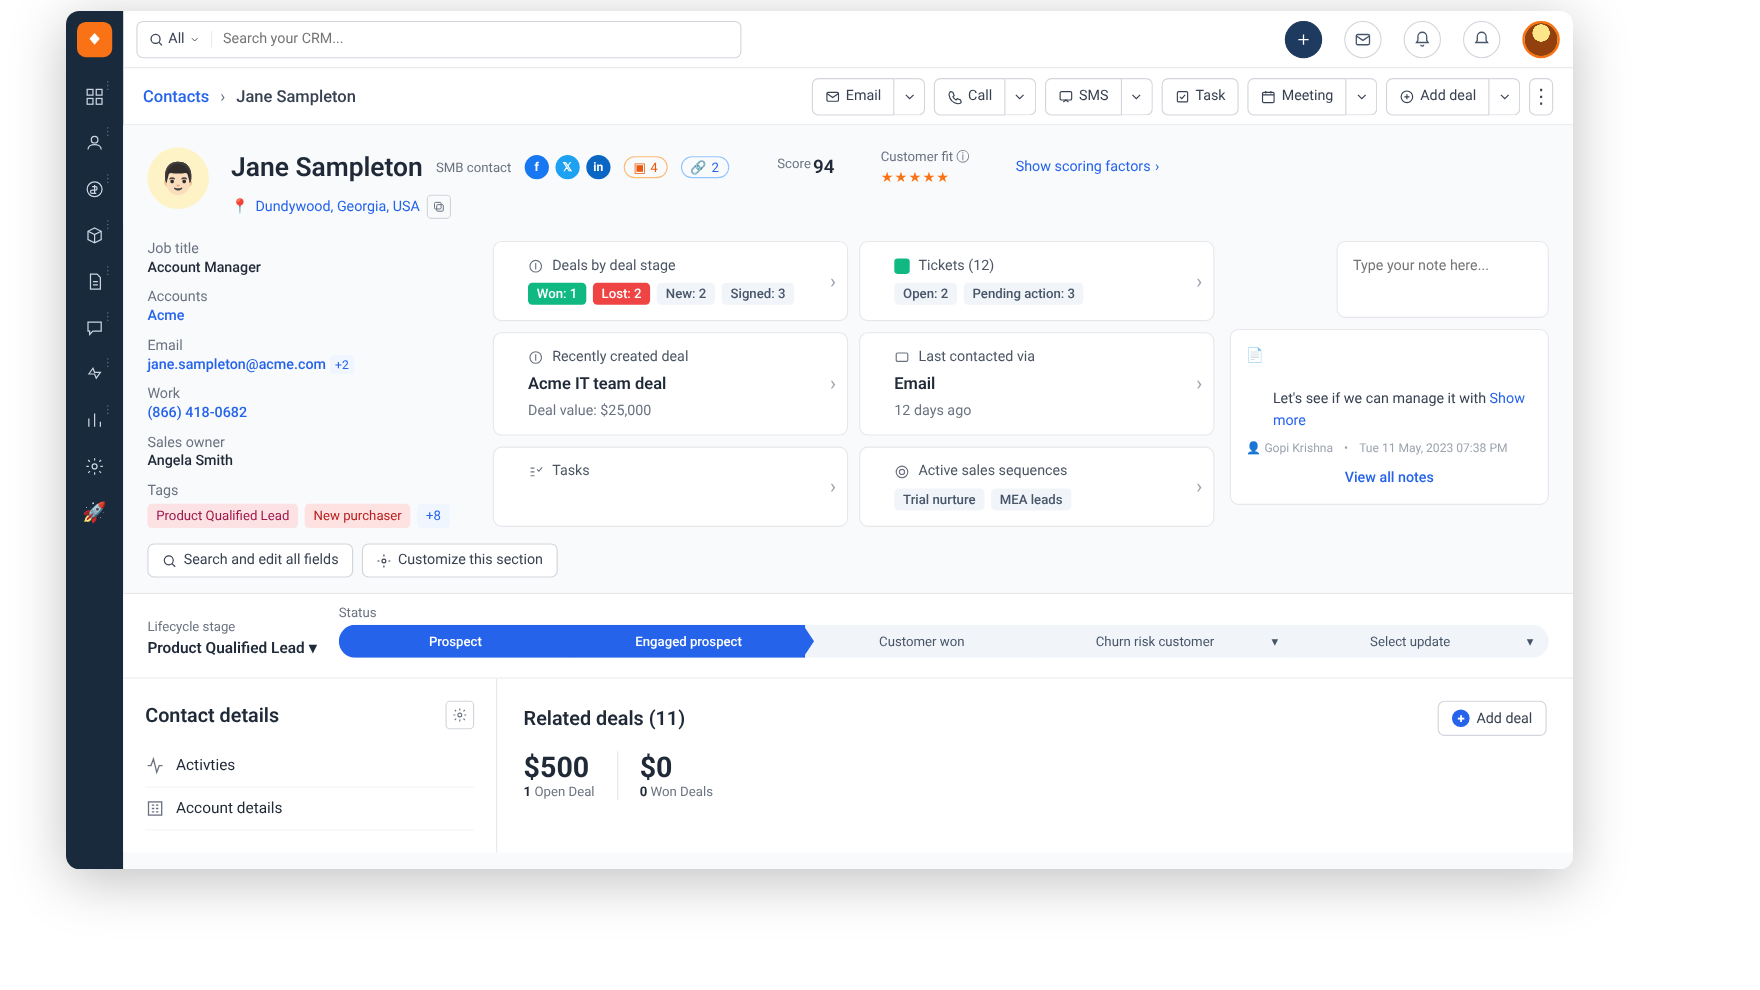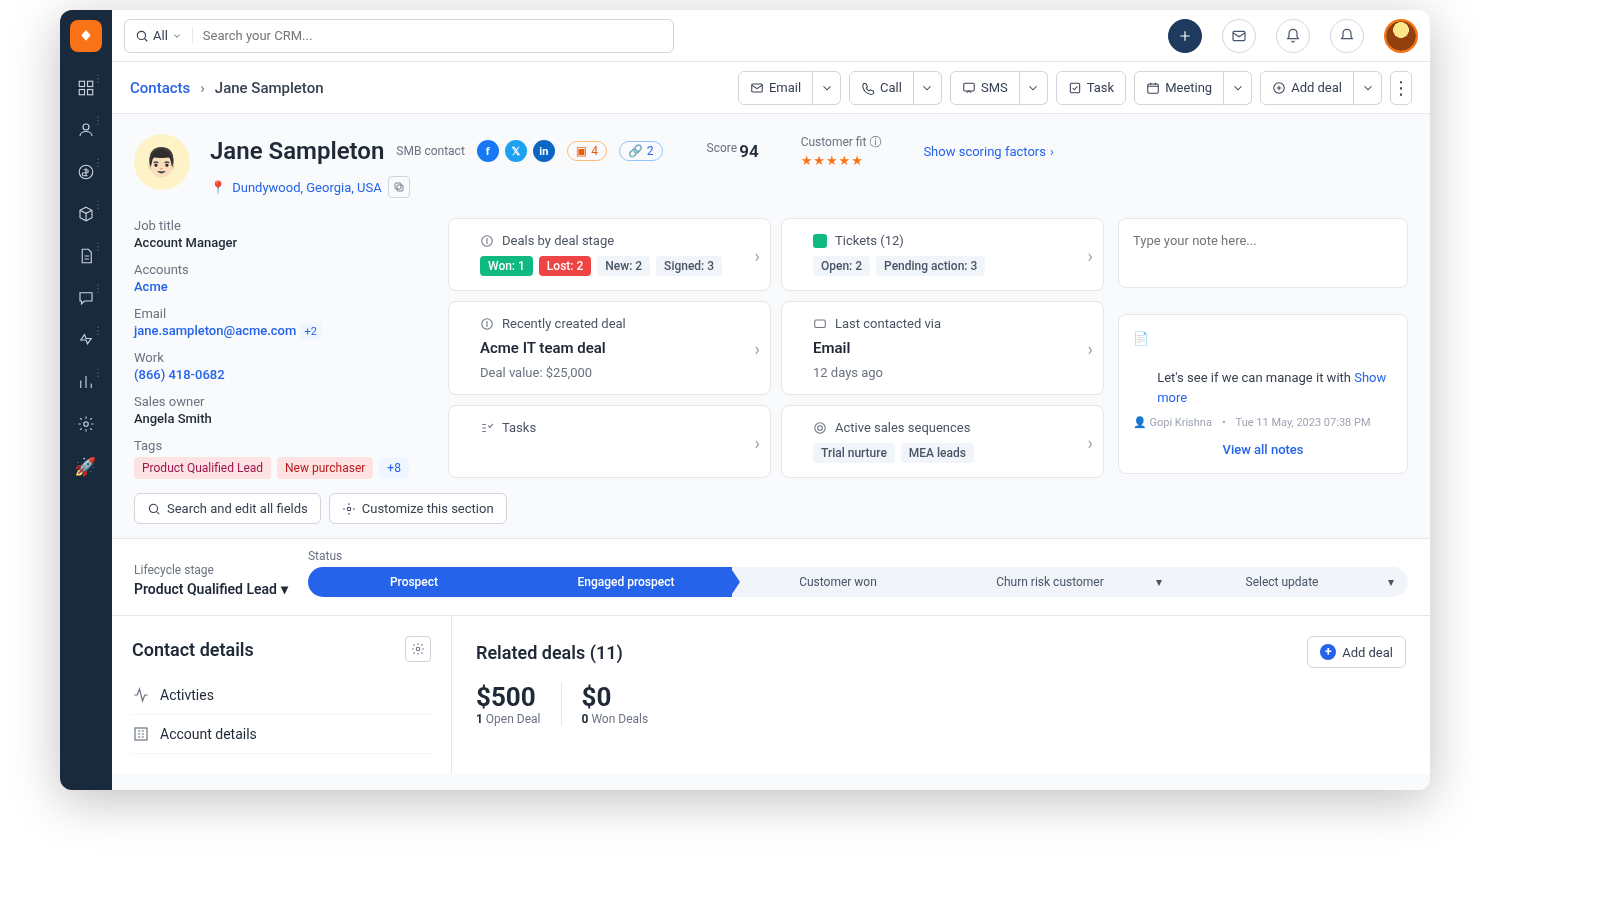--- a/index.html
+++ b/index.html
@@ -82,21 +82,21 @@
 .card-head svg { width: 14px; height: 14px; stroke: #6b7280; fill: none; stroke-width: 1.8; }
 .card-arrow { position: absolute; right: 10px; top: 50%; transform: translateY(-50%); color: #9ca3af; font-size: 18px; }
 .pill-row { display: flex; gap: 6px; flex-wrap: wrap; }
 .pill { padding: 3px 8px; border-radius: 4px; font-size: 12px; font-weight: 500; }
 .pill-green { background: #10b981; color: #fff; }
 .pill-red { background: #ef4444; color: #fff; }
 .pill-gray { background: #f1f5f9; color: #475569; }
 .pill-plus { background: #f1f5f9; color: #475569; font-weight: 600; }
 .card-title { font-size: 15px; font-weight: 600; color: #1f2937; }
 .card-sub { font-size: 13px; color: #6b7280; }
-.right-col { width: 290px; display: flex; flex-direction: column; gap: 26px; }
+.right-col { width: 290px; display: flex; flex-direction: column; gap: 10px; align-items: flex-end; }
 .note-input { background: #fff; border: 1px solid #e5e7eb; border-radius: 8px; padding: 14px; min-height: 70px; }
 .note-input textarea { border: none; outline: none; width: 100%; resize: none; font-size: 13px; color: #374151; font-family: inherit; }
 .note-card { background: #fff; border: 1px solid #e5e7eb; border-radius: 8px; padding: 14px; font-size: 13px; color: #374151; line-height: 1.5; }
 .note-meta { display: flex; gap: 10px; color: #9ca3af; font-size: 11px; margin-top: 8px; }
 .show-more { color: #2563eb; cursor: pointer; }
 .view-notes { text-align: center; color: #2563eb; font-size: 13px; cursor: pointer; margin-top: 8px; font-weight: 500; }
 .btn-row { display: flex; gap: 8px; padding: 0 22px 14px; }
 .outline-btn { display: flex; align-items: center; gap: 6px; padding: 7px 12px; border: 1px solid #d1d5db; border-radius: 6px; font-size: 13px; cursor: pointer; background: #fff; color: #374151; }
 .outline-btn svg { width: 14px; height: 14px; stroke: #374151; fill: none; stroke-width: 1.8; }
 

